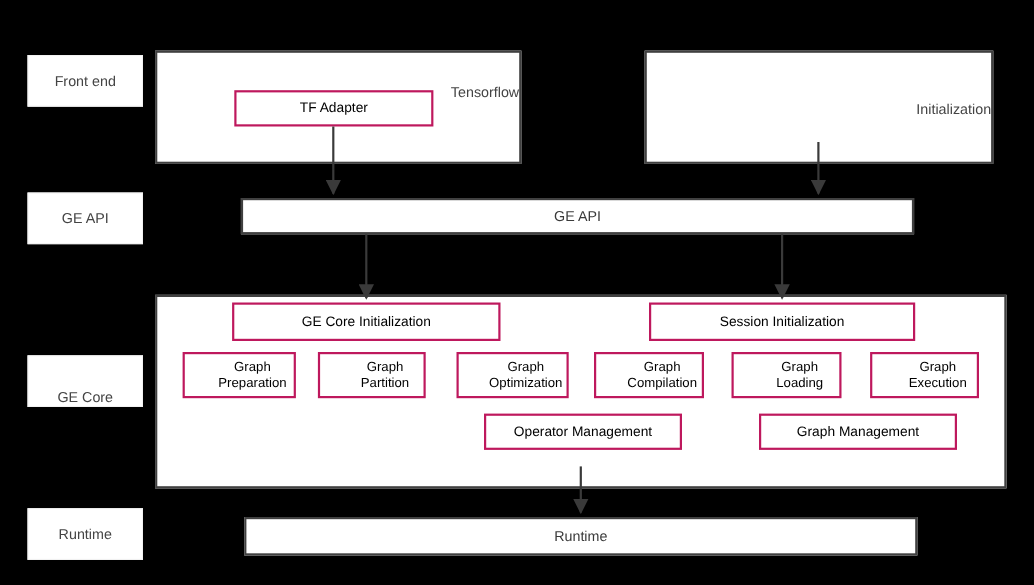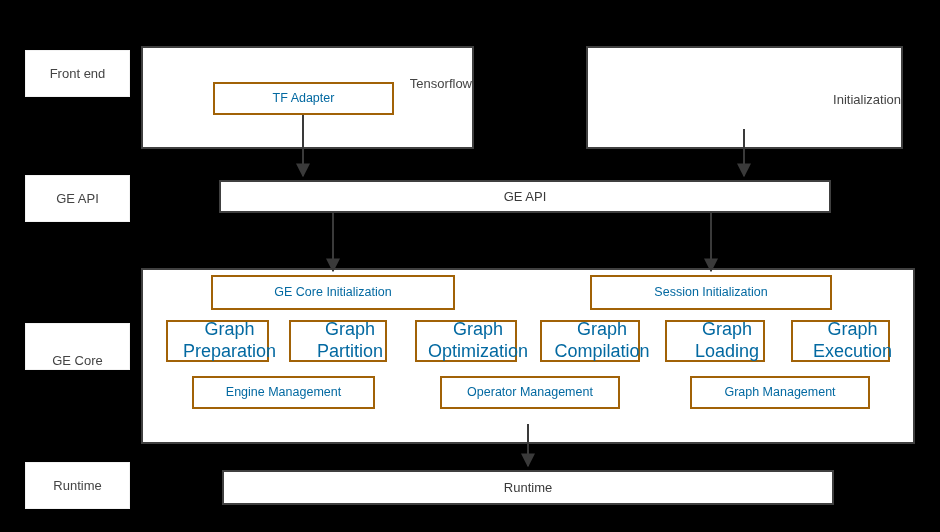--- a/index.html
+++ b/index.html
@@ -48,26 +48,26 @@
     color: #444444;
   }
   
   .bar {
     border: 2px solid #404040;
     font-size: 13px;
     color: #3a3a3a;
   }
   
   .node {
-    border: 2px solid #a16207;
+    border: 2px solid #be185d;
     font-size: 12.5px;
-    color: #0369a1;
+    color: #000000;
   }
   .node.small {
-    font-size: 18px;
+    font-size: 12px;
     padding-left: 24px;
   }
   
   #wires {
     position: absolute;
     left: 0;
     top: 0;
     width: 940px;
     height: 532px;
     pointer-events: none;
@@ -143,23 +143,20 @@
   <div class="box node small" style="left:665px; top:320px; width:100px; height:42px;">
     <span>Graph
 Loading</span>
   </div>
 
   <div class="box node small" style="left:791px; top:320px; width:99px; height:42px;">
     <span>Graph
 Execution</span>
   </div>
 
-  <div class="box node" style="left:192px; top:376px; width:183px; height:33px;">
-    <span>Engine Management</span>
-  </div>
 
   <div class="box node" style="left:690px; top:376px; width:180px; height:33px;">
     <span>Graph Management</span>
   </div>
 
   <div class="box node" style="left:440px; top:376px; width:180px; height:33px;">
     <span>Operator Management</span>
   </div>
 
   <div class="box bar" style="left:222px; top:470px; width:612px; height:35px;">

